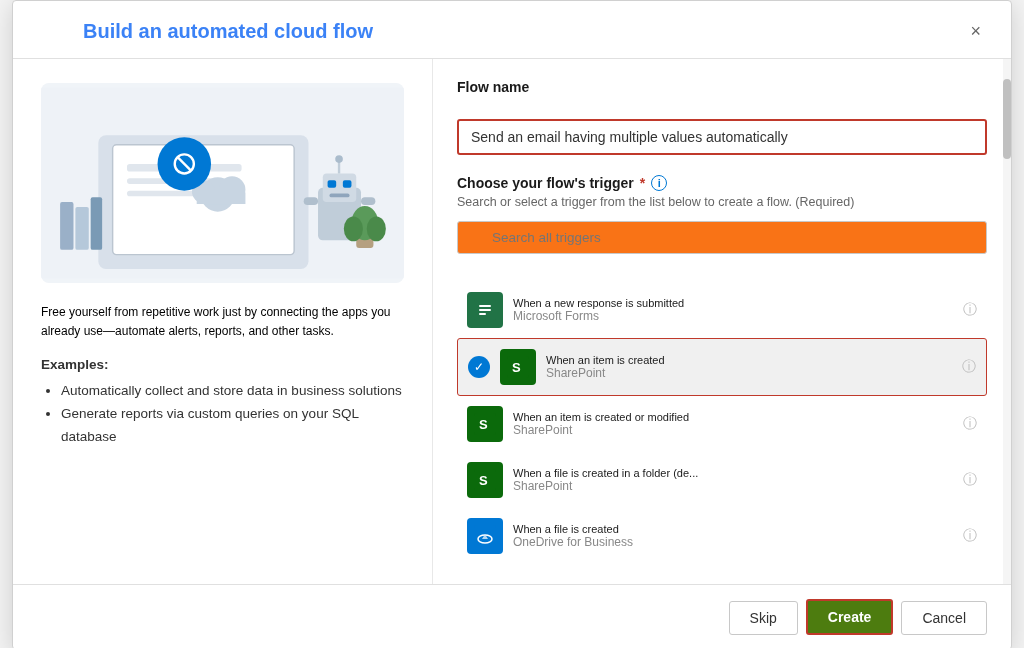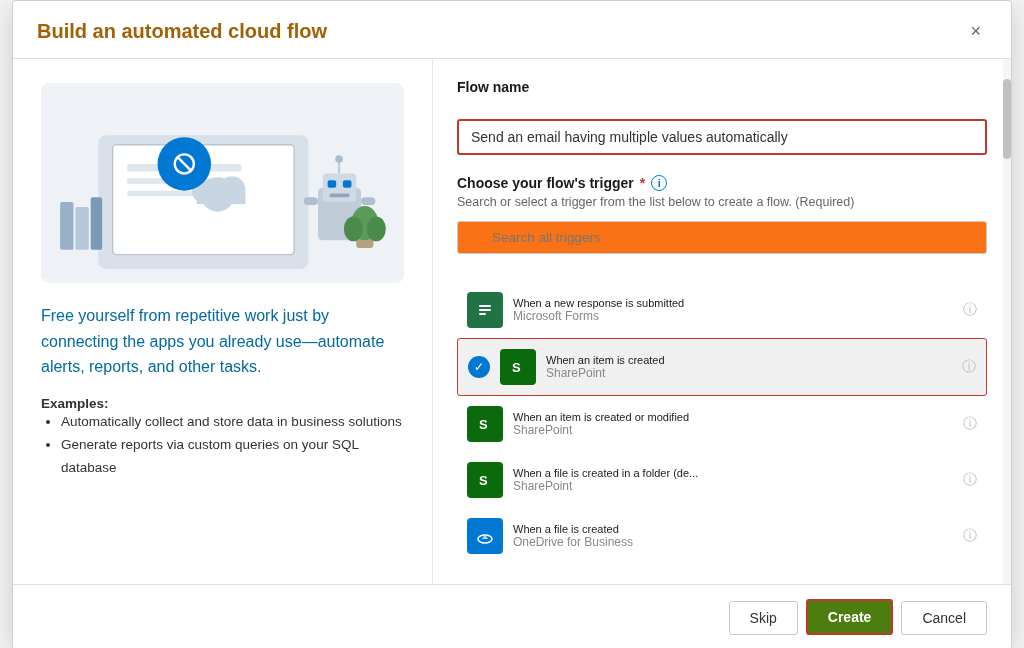--- a/index.html
+++ b/index.html
@@ -25,21 +25,22 @@
     .dialog-header {
       display: flex;
       align-items: center;
       justify-content: space-between;
       padding: 18px 24px 14px 24px;
       border-bottom: 1px solid #e0e0e0;
     }
     .dialog-title {
       font-size: 20px;
       font-weight: 600;
-      color: #a16207;
+      color: #3b82f6;
+      margin-left: 46px;
     }
     .close-btn {
       background: none;
       border: none;
       cursor: pointer;
       font-size: 18px;
       color: #666;
       padding: 2px 6px;
       border-radius: 2px;
     }
@@ -63,27 +64,28 @@
       justify-content: center;
       margin-bottom: 20px;
       overflow: hidden;
       position: relative;
     }
     .illus-svg {
       width: 100%;
       height: 100%;
     }
     .left-description {
-      color: #0369a1;
-      font-size: 16px;
+      color: #000000;
+      font-size: 12px;
       line-height: 1.6;
       margin-bottom: 16px;
     }
     .examples-title {
       font-weight: 600;
+      margin-bottom: 8px;
       font-size: 13.5px;
       color: #333;
     }
     .examples-list {
       list-style: disc;
       padding-left: 20px;
       color: #333;
       font-size: 13.5px;
       line-height: 1.7;
     }

